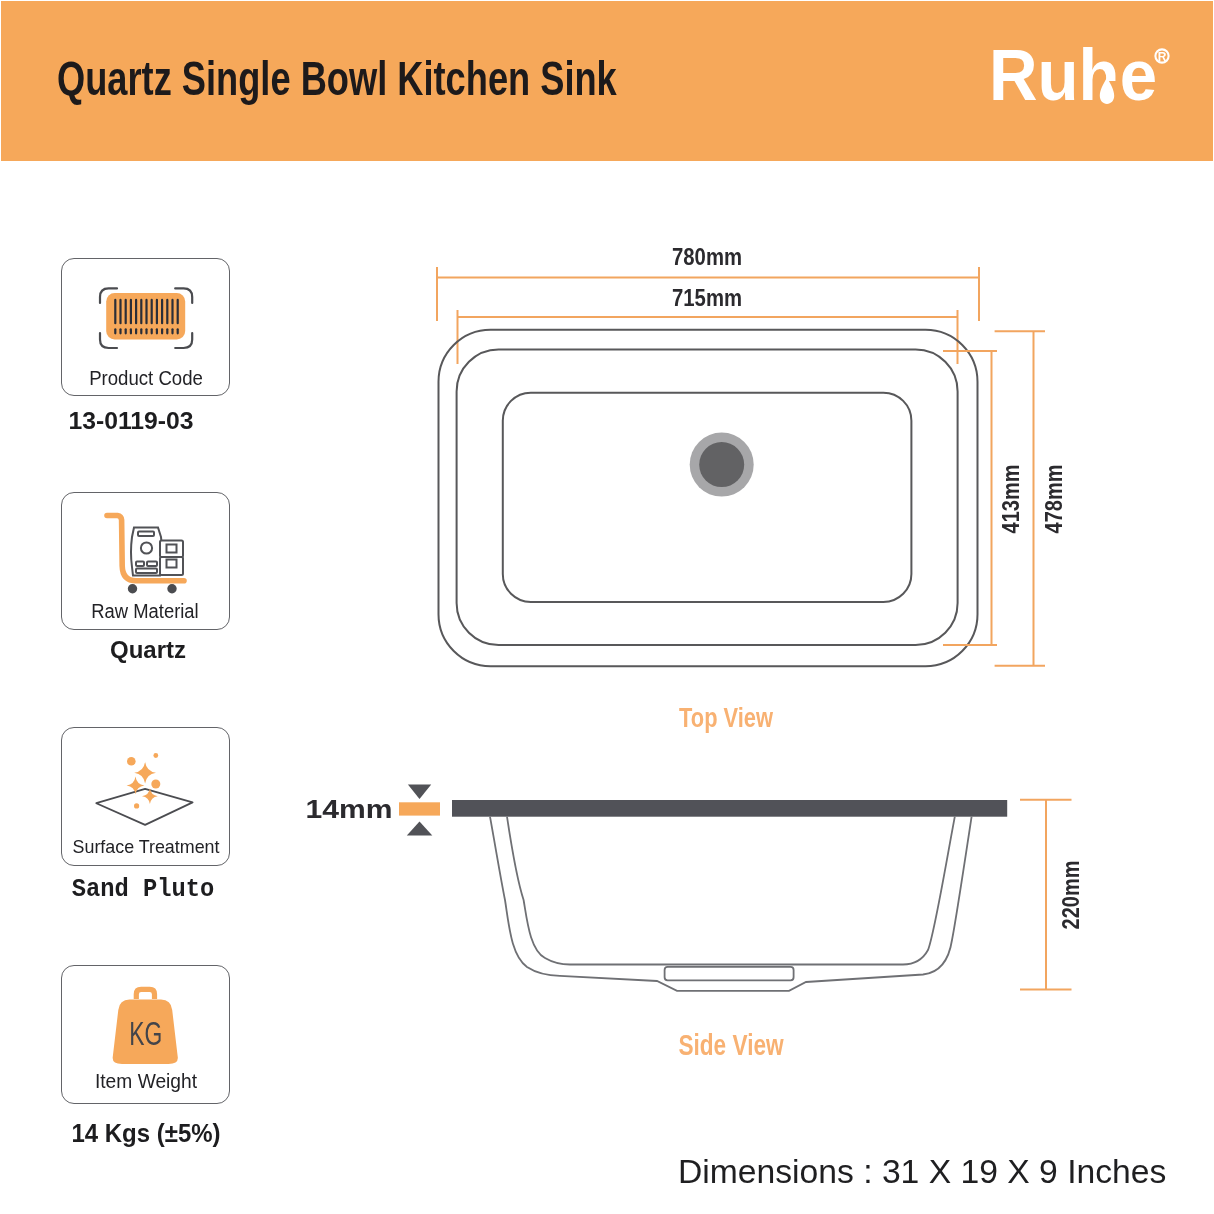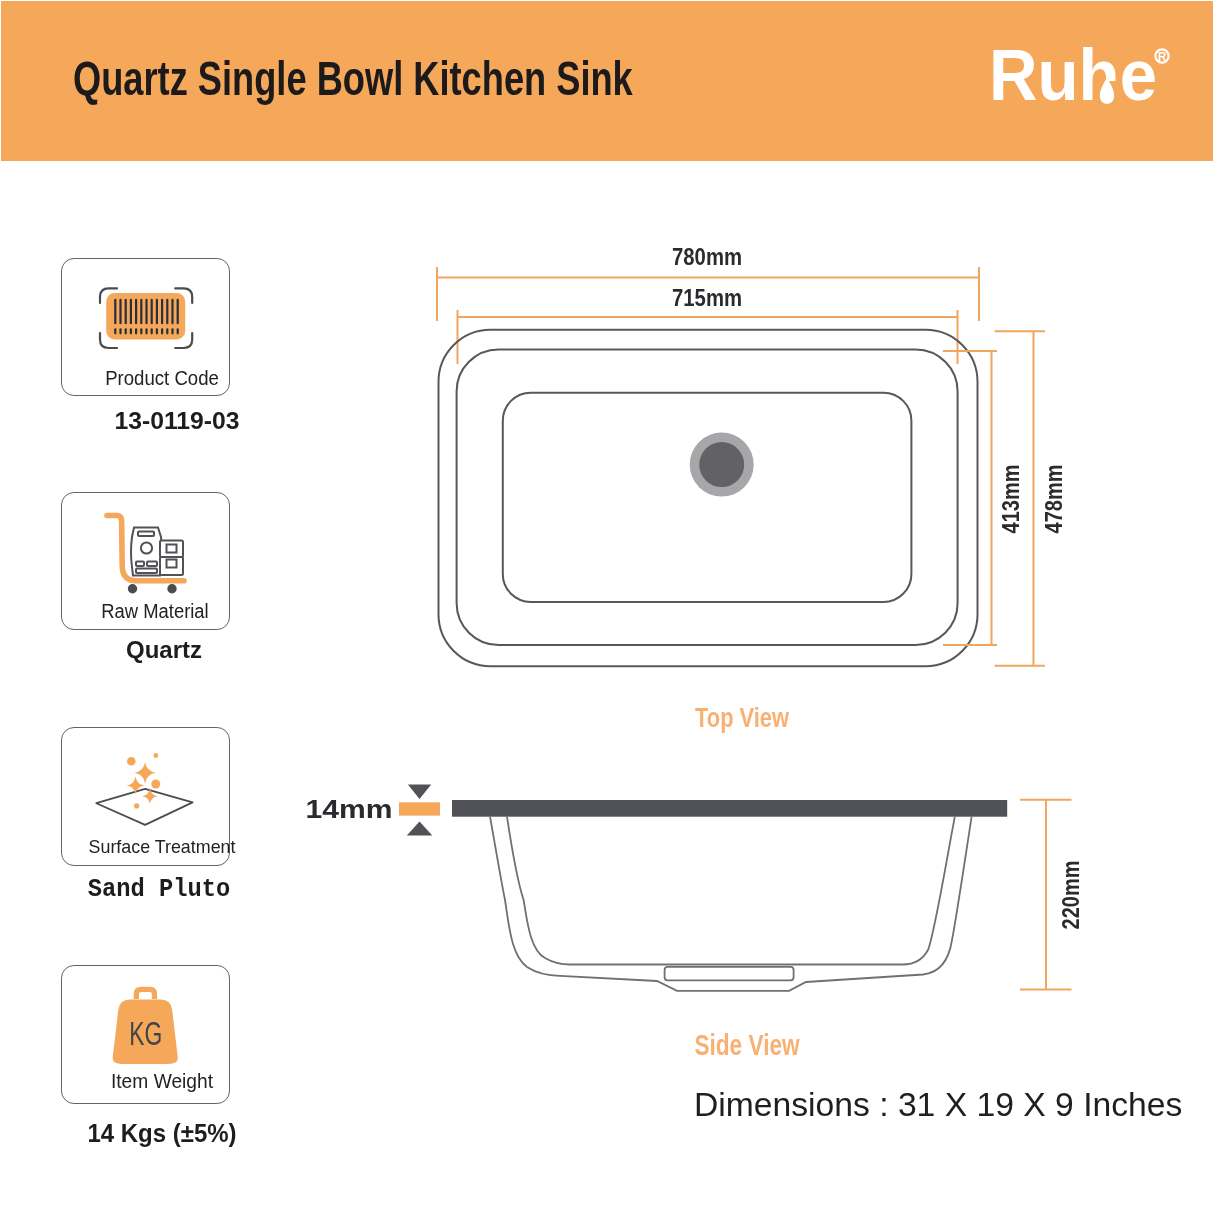--- a/index.html
+++ b/index.html
@@ -1,19 +1,19 @@
 <!DOCTYPE html>
 <html><head>
 <meta charset="utf-8">
 <style>
   html,body{margin:0;padding:0;}
   body{width:1214px;height:1214px;position:relative;background:#ffffff;
        font-family:"Liberation Sans",sans-serif;overflow:hidden;}
   .abs{position:absolute;}
-  .bl{line-height:0;white-space:nowrap;margin-left:16px;}
+  .bl{line-height:0;white-space:nowrap;}
 </style>
 </head>
 <body>
 
 <div class="abs" style="left:1px;top:1px;width:1212px;height:160px;background:#F6A85A;"></div>
 
 <div class="abs bl" style="left:57px;top:78.6px;">
   <span style="display:inline-block;font-size:48px;font-weight:bold;color:#1d1a1b;transform:scaleX(0.755);transform-origin:0 0;vertical-align:baseline;line-height:0;">Quartz Single Bowl Kitchen Sink</span>
 </div>
 
@@ -66,21 +66,21 @@
       <rect x="155.8" y="328.2" width="2.2" height="6.2" rx="1.1"></rect>
       <rect x="161.0" y="328.2" width="2.2" height="6.2" rx="1.1"></rect>
       <rect x="166.2" y="328.2" width="2.2" height="6.2" rx="1.1"></rect>
       <rect x="171.4" y="328.2" width="2.2" height="6.2" rx="1.1"></rect>
       <rect x="176.6" y="328.2" width="2.2" height="6.2" rx="1.1"></rect>
   </g>
 </svg>
 
 <div class="abs bl" style="left:145.5px;top:377.5px;text-decoration:underline;"><span style="display:inline-block;font-size:20px;color:#222226;transform:translateX(-50%) scaleX(0.93);line-height:0;">Product Code</span></div>
 
-<div class="abs bl" style="left:161px;top:420.7px;"><span style="display:inline-block;font-size:24px;font-weight:bold;color:#1d1d1f;transform:translateX(-50%) scaleX(1.03);line-height:0;">13-0119-03</span></div>
+<div class="abs bl" style="left:131px;top:420.7px;"><span style="display:inline-block;font-size:24px;font-weight:bold;color:#1d1d1f;transform:translateX(-50%) scaleX(1.03);line-height:0;">13-0119-03</span></div>
 
 <div class="abs" style="left:61px;top:492px;width:169px;height:138px;border:1.8px solid #636468;border-radius:13px;box-sizing:border-box;"></div>
 
 <svg class="abs" style="left:98px;top:504px;" width="96" height="92" viewBox="98 504 96 92">
 
   <path d="M107 515.5 H117.5 Q121.3 516 121.6 520 L122.2 566 Q122.6 580.8 136 580.8 H184" fill="none" stroke="#F6A85A" stroke-width="5.6" stroke-linecap="round"></path>
 
   <g fill="#ffffff" stroke="#515256" stroke-width="2">
     <path d="M134 527.5 H158 L161 537 Q163 552 161 567 L160 575.5 H133 L132 567 Q130 552 132 537 Z"></path>
     <rect x="138" y="531.5" width="16" height="4.5" rx="1"></rect>
@@ -93,21 +93,21 @@
     <rect x="166.5" y="544.5" width="10" height="8"></rect>
     <rect x="166.5" y="559.5" width="10" height="8"></rect>
   </g>
 
   <g fill="#4b4c50">
   <circle cx="132.5" cy="588.7" r="4.7"></circle>
   <circle cx="172" cy="588.7" r="4.7"></circle>
   </g>
 </svg>
 
-<div class="abs bl" style="left:139px;top:610.8px;"><span style="display:inline-block;font-size:20px;color:#222226;transform:translateX(-50%) scaleX(0.92);line-height:0;">Raw Material</span></div>
+<div class="abs bl" style="left:145px;top:610.8px;"><span style="display:inline-block;font-size:20px;color:#222226;transform:translateX(-50%) scaleX(0.92);line-height:0;">Raw Material</span></div>
 
 <div class="abs bl" style="left:148px;top:650.1px;text-decoration:underline;"><span style="display:inline-block;font-size:24px;font-weight:bold;color:#1d1d1f;transform:translateX(-50%);line-height:0;">Quartz</span></div>
 
 <div class="abs" style="left:61px;top:727px;width:169px;height:139px;border:1.8px solid #636468;border-radius:13px;box-sizing:border-box;"></div>
 
 <svg class="abs" style="left:90px;top:748px;" width="112" height="84" viewBox="90 748 112 84">
 
   <path d="M96.3 803.2 L145.1 788.9 L192.6 802.4 L145.1 824.9 Z" fill="none" stroke="#4b4c50" stroke-width="1.8" stroke-linejoin="round"></path>
 
   <g fill="#F6A85A">
@@ -207,13 +207,13 @@
     <line x1="1046" y1="799.7" x2="1046" y2="989.5"></line>
     <line x1="1020" y1="799.7" x2="1071.5" y2="799.7"></line>
     <line x1="1020" y1="989.5" x2="1071.5" y2="989.5"></line>
   </g>
 
   <text font-family="Liberation Sans" font-weight="bold" font-size="24" fill="#2b2a2e" text-anchor="middle" textLength="69" lengthAdjust="spacingAndGlyphs" transform="translate(1078.5 895) rotate(-90)">220mm</text>
 </svg>
 
 <div class="abs bl" style="left:730.6px;top:1045px;"><span style="display:inline-block;font-size:29px;font-weight:bold;color:#F8B172;transform:translateX(-50%) scaleX(0.78);line-height:0;">Side View</span></div>
 
-<div class="abs bl" style="left:678px;top:1104px;"><span style="display:inline-block;font-size:34px;color:#1f1f21;transform:scaleX(0.99);transform-origin:0 0;line-height:0;">Dimensions : 31 X 19 X 9 Inches</span></div>
+<div class="abs bl" style="left:678px;top:1171px;"><span style="display:inline-block;font-size:34px;color:#1f1f21;transform:scaleX(0.99);transform-origin:0 0;line-height:0;">Dimensions : 31 X 19 X 9 Inches</span></div>
 
 </body></html>

